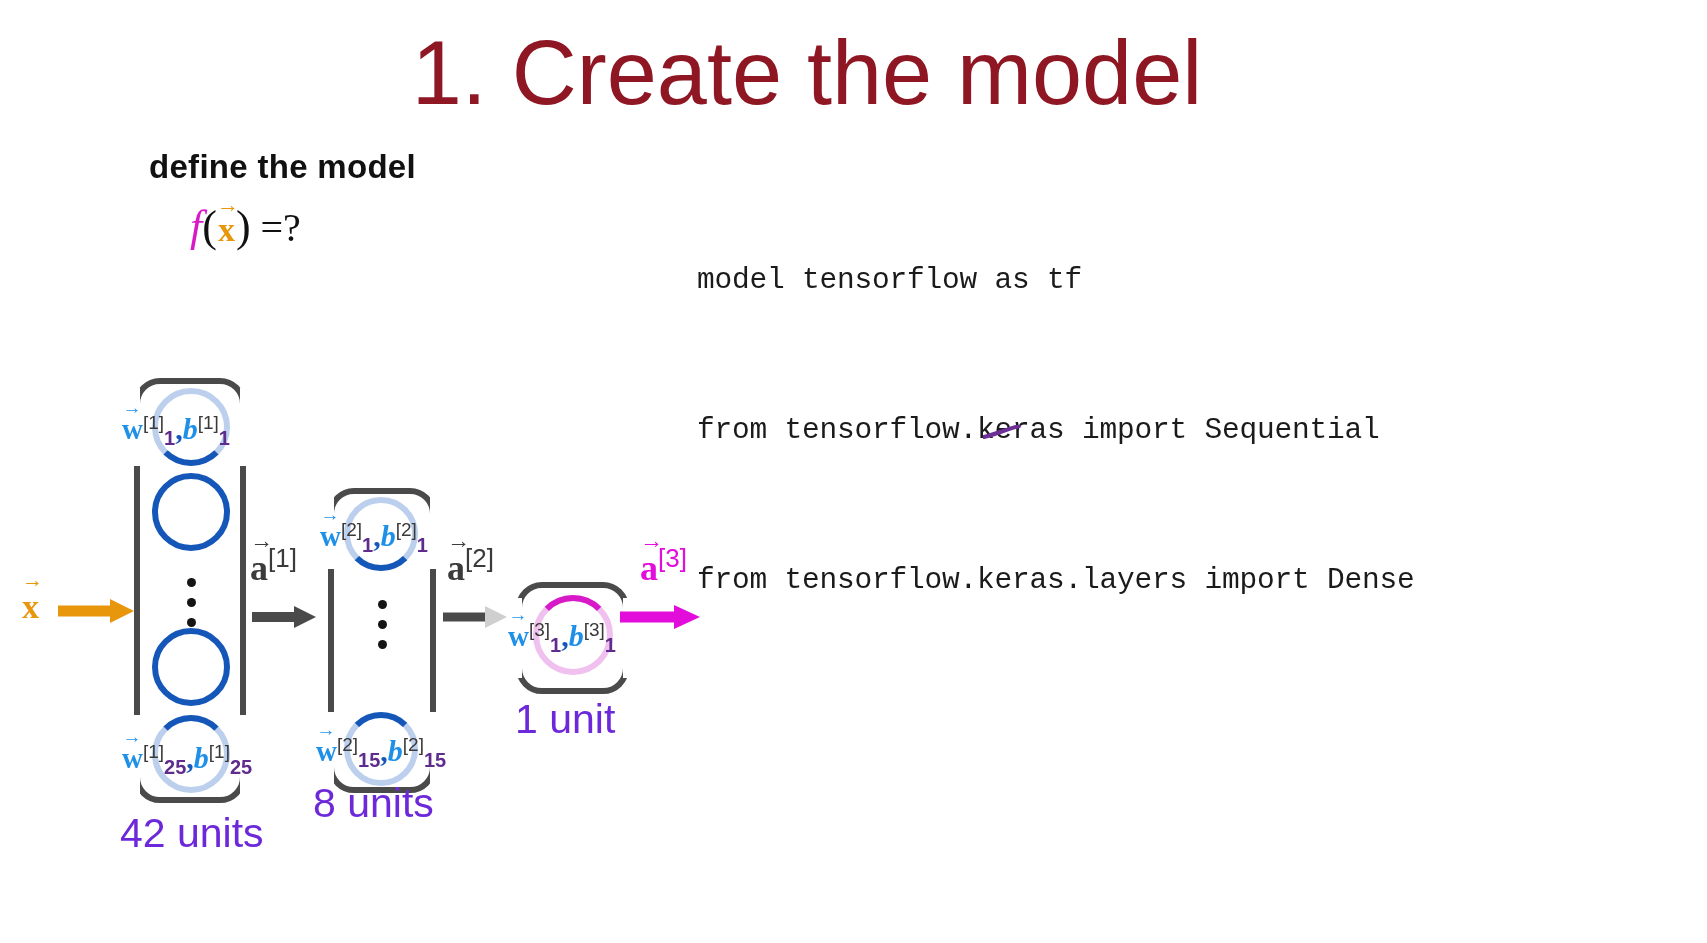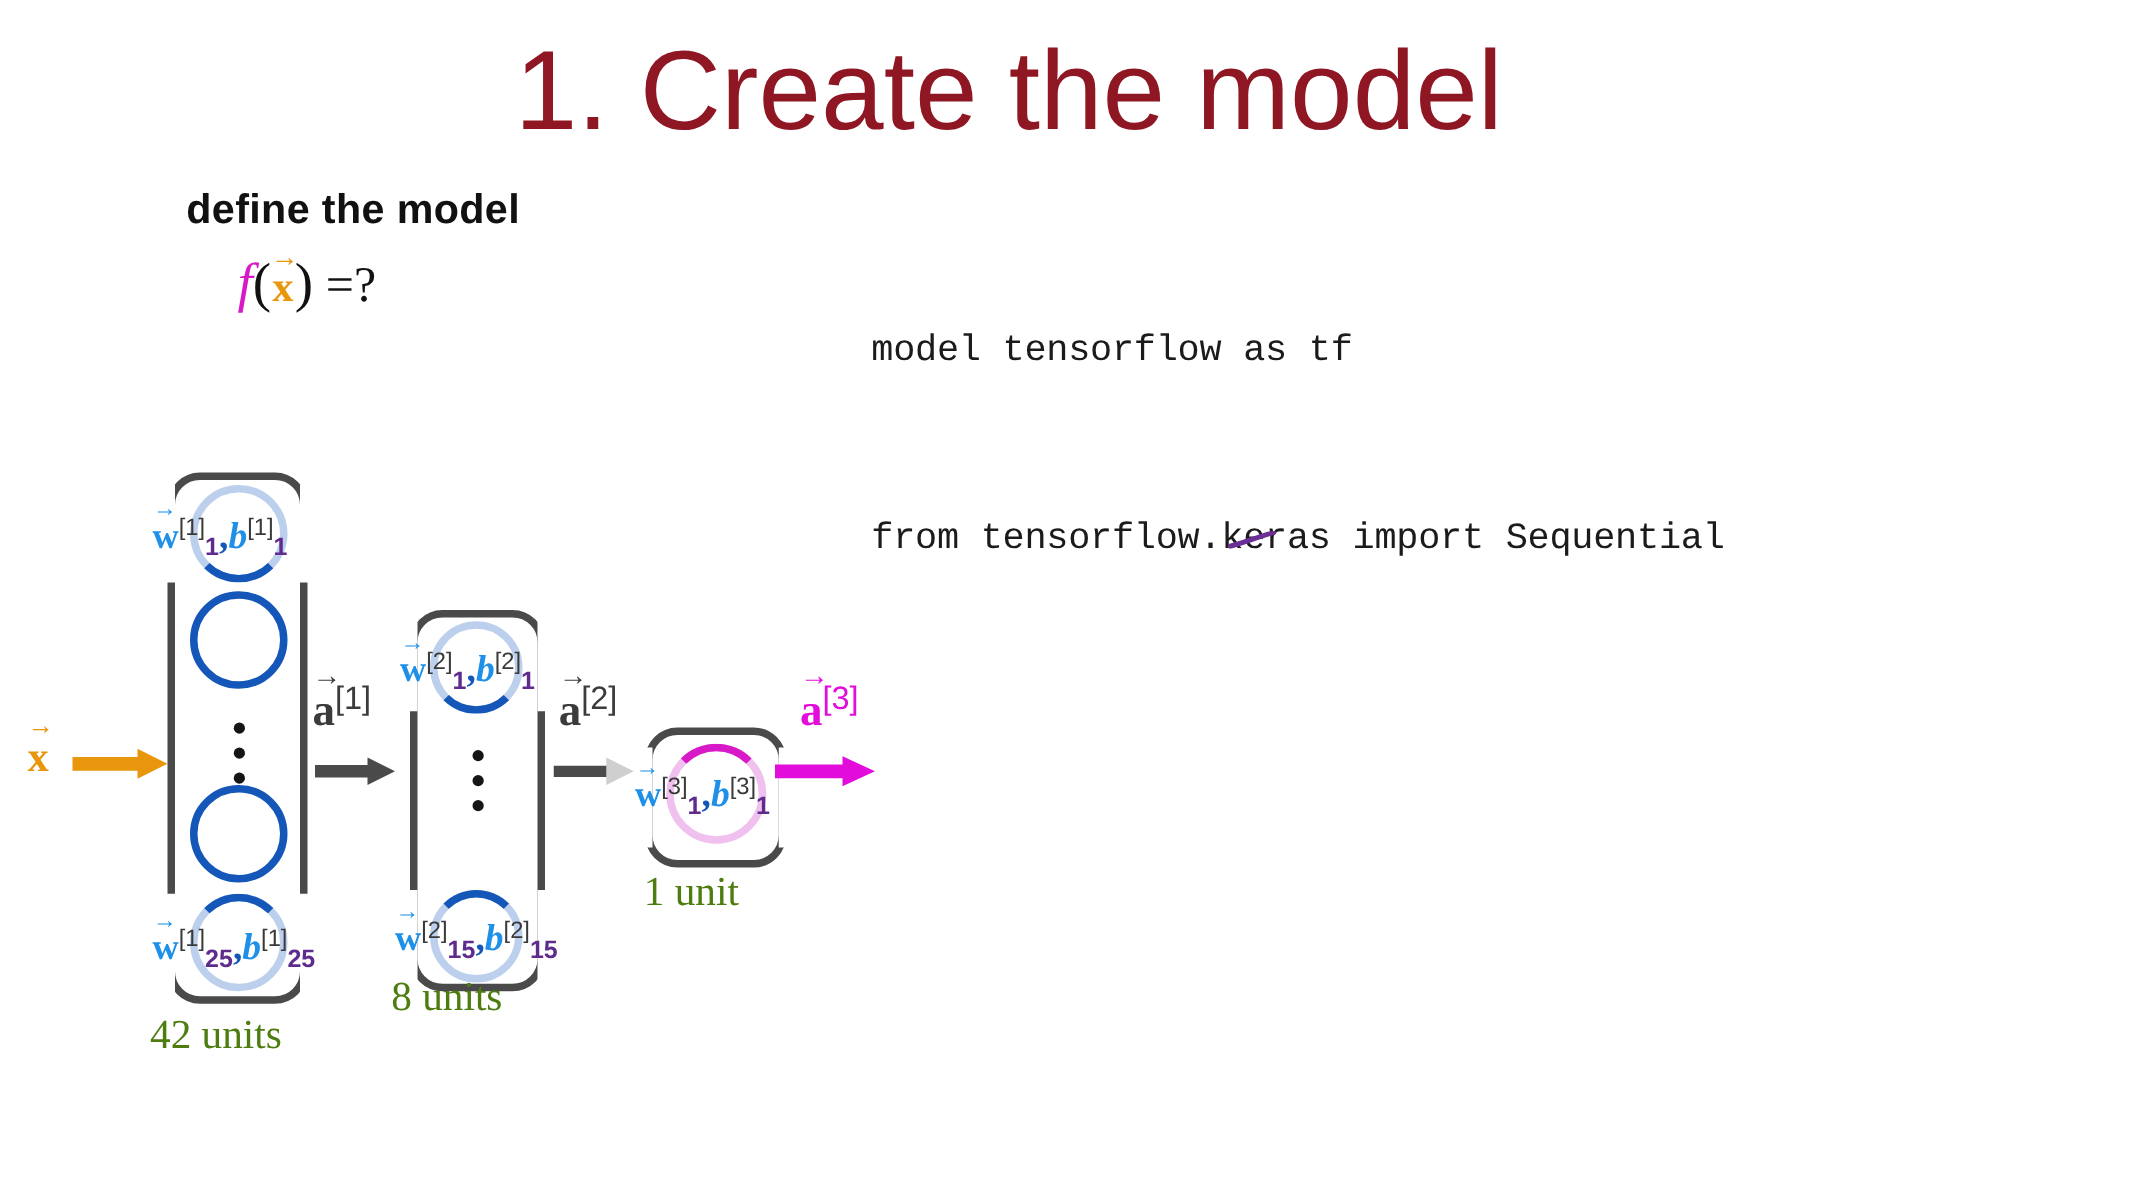--- a/index.html
+++ b/index.html
@@ -266,40 +266,41 @@
     left: 0; right: 0;
     top: -20px;
     font-size: 21px;
     text-align: center;
     line-height: 1;
   }
 
   
   .units-caption {
     position: absolute;
-    color: #4d7c0f;
-    font-size: 33px;
-    font-family: Liberation Serif, serif;
+    color: #6d28d9;
+    font-size: 41px;
+    font-family: Liberation Sans, sans-serif;
     white-space: nowrap;
   }
 
   svg.arrow-svg { position: absolute; overflow: visible; }
 </style>
 </head>
 <body>
 
 <div id="slide-title">1. Create the model</div>
 
 <div id="define-label">define the model</div>
 
 <div id="fx-expr"><span class="fsym">f</span><span class="paren">(</span><span class="xvec"><span class="arr">→</span><span>x</span></span><span class="paren">)</span><span class="eq">=?</span></div>
 
 <div id="code-block">
   <span class="cl">model tensorflow as tf</span>
   <span class="cl">from tensorflow.keras import Sequential</span>
+  <span class="cl">from tensorflow.keras.layers import Dense</span>
   <span class="cl blank"></span>
   
   
   
   
 </div>
 
 <svg id="pen-mark-25" viewBox="0 0 40 14">
   <path d="M1 12 C 10 10, 22 5, 36 1" stroke="#6b2f96" stroke-width="4" fill="none" stroke-linecap="round"></path>
 </svg>

